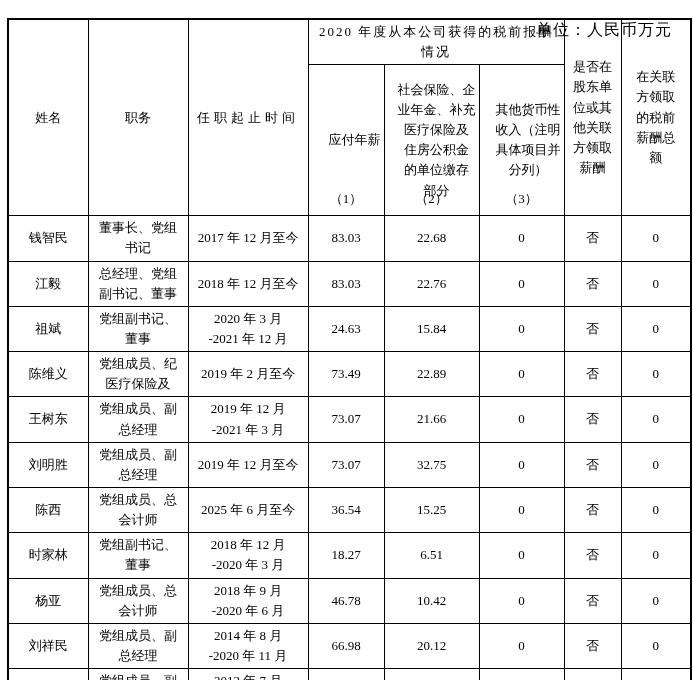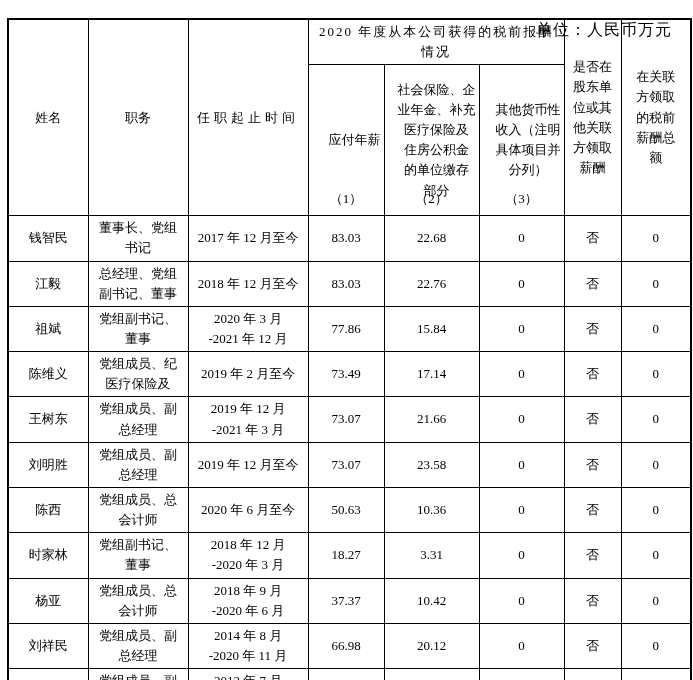--- a/index.html
+++ b/index.html
@@ -148,33 +148,33 @@
       <td>0</td>
       <td>否</td>
       <td>0</td>
     </tr>
     <tr class="data-row">
       <td>祖斌</td>
       <td class="pos pre">党组副书记、
 董事</td>
       <td class="pre">2020 年 3 月
 -2021 年 12 月</td>
-      <td>77.86</td>
+      <td>24.63</td>
       <td>15.84</td>
       <td>0</td>
       <td>否</td>
       <td>0</td>
     </tr>
     <tr class="data-row">
       <td>陈维义</td>
       <td class="pos pre">党组成员、纪
 医疗保险及</td>
       <td class="pre">2019 年 2 月至今</td>
       <td>73.49</td>
-      <td>17.14</td>
+      <td>22.89</td>
       <td>0</td>
       <td>否</td>
       <td>0</td>
     </tr>
     <tr class="data-row">
       <td>王树东</td>
       <td class="pos pre">党组成员、副
 总经理</td>
       <td class="pre">2019 年 12 月
 -2021 年 3 月</td>
@@ -183,55 +183,55 @@
       <td>0</td>
       <td>否</td>
       <td>0</td>
     </tr>
     <tr class="data-row">
       <td>刘明胜</td>
       <td class="pos pre">党组成员、副
 总经理</td>
       <td class="pre">2019 年 12 月至今</td>
       <td>73.07</td>
-      <td>23.58</td>
+      <td>32.75</td>
       <td>0</td>
       <td>否</td>
       <td>0</td>
     </tr>
     <tr class="data-row">
       <td>陈西</td>
       <td class="pos pre">党组成员、总
 会计师</td>
-      <td class="pre">2020 年 6 月至今</td>
-      <td>50.63</td>
-      <td>10.36</td>
+      <td class="pre">2025 年 6 月至今</td>
+      <td>36.54</td>
+      <td>15.25</td>
       <td>0</td>
       <td>否</td>
       <td>0</td>
     </tr>
     <tr class="data-row">
       <td>时家林</td>
       <td class="pos pre">党组副书记、
 董事</td>
       <td class="pre">2018 年 12 月
 -2020 年 3 月</td>
       <td>18.27</td>
-      <td>3.31</td>
+      <td>6.51</td>
       <td>0</td>
       <td>否</td>
       <td>0</td>
     </tr>
     <tr class="data-row">
       <td>杨亚</td>
       <td class="pos pre">党组成员、总
 会计师</td>
       <td class="pre">2018 年 9 月
 -2020 年 6 月</td>
-      <td>37.37</td>
+      <td>46.78</td>
       <td>10.42</td>
       <td>0</td>
       <td>否</td>
       <td>0</td>
     </tr>
     <tr class="data-row">
       <td>刘祥民</td>
       <td class="pos pre">党组成员、副
 总经理</td>
       <td class="pre">2014 年 8 月

